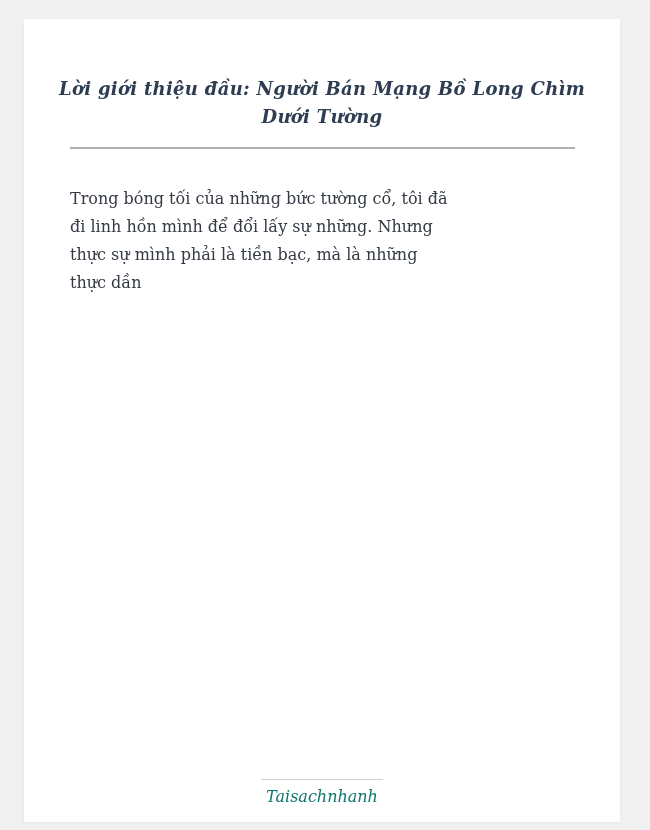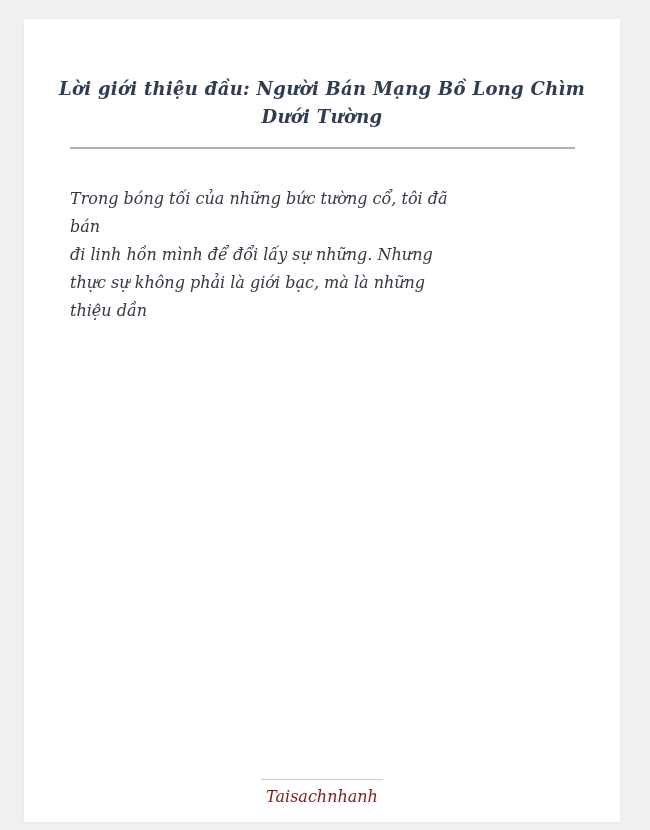--- a/index.html
+++ b/index.html
@@ -42,21 +42,20 @@
   .title-rule {
     width: 505px;
     margin: 9px auto 0;
     border: none;
     border-top: 2px solid #b0b0b3;
     height: 0;
   }
   .chapter-body {
     margin: 29px 44px 0 46px;
     font-family: "DejaVu Serif", serif;
-    font-style: italic;
     font-size: 16px;
     line-height: 28px;
     color: #333a44;
   }
   .body-line {
     white-space: nowrap;
   }
   .page-footer {
     margin-top: auto;
     text-align: center;
@@ -67,38 +66,37 @@
     border: none;
     border-top: 1px solid #cfcfcf;
     height: 0;
   }
   .site-brand {
     margin-top: 5px;
     font-family: "DejaVu Serif", serif;
     font-style: italic;
     font-size: 16px;
     line-height: 24px;
-    color: #7f1d1d;
+    color: #0f766e;
   }
 </style>
 </head>
 <body>
 
 <div class="page-card">
 
   <h1 class="chapter-title">Lời giới thiệu đầu: Người Bán Mạng Bồ Long Chìm Dưới Tường</h1>
 
   <div class="title-rule"></div>
 
   <div class="chapter-body">
     <div class="body-line">Trong bóng tối của những bức tường cổ, tôi đã</div>
-    <div class="body-line">bán</div>
     <div class="body-line">đi linh hồn mình để đổi lấy sự những. Nhưng</div>
-    <div class="body-line">thực sự không phải là giới bạc, mà là những</div>
-    <div class="body-line">thiệu dần</div>
+    <div class="body-line">thực sự mình phải là tiền bạc, mà là những</div>
+    <div class="body-line">thực dần</div>
   </div>
 
   <div class="page-footer">
     <div class="footer-rule"></div>
     <div class="site-brand">Taisachnhanh</div>
   </div>
 
 </div>
 
 </body></html>

